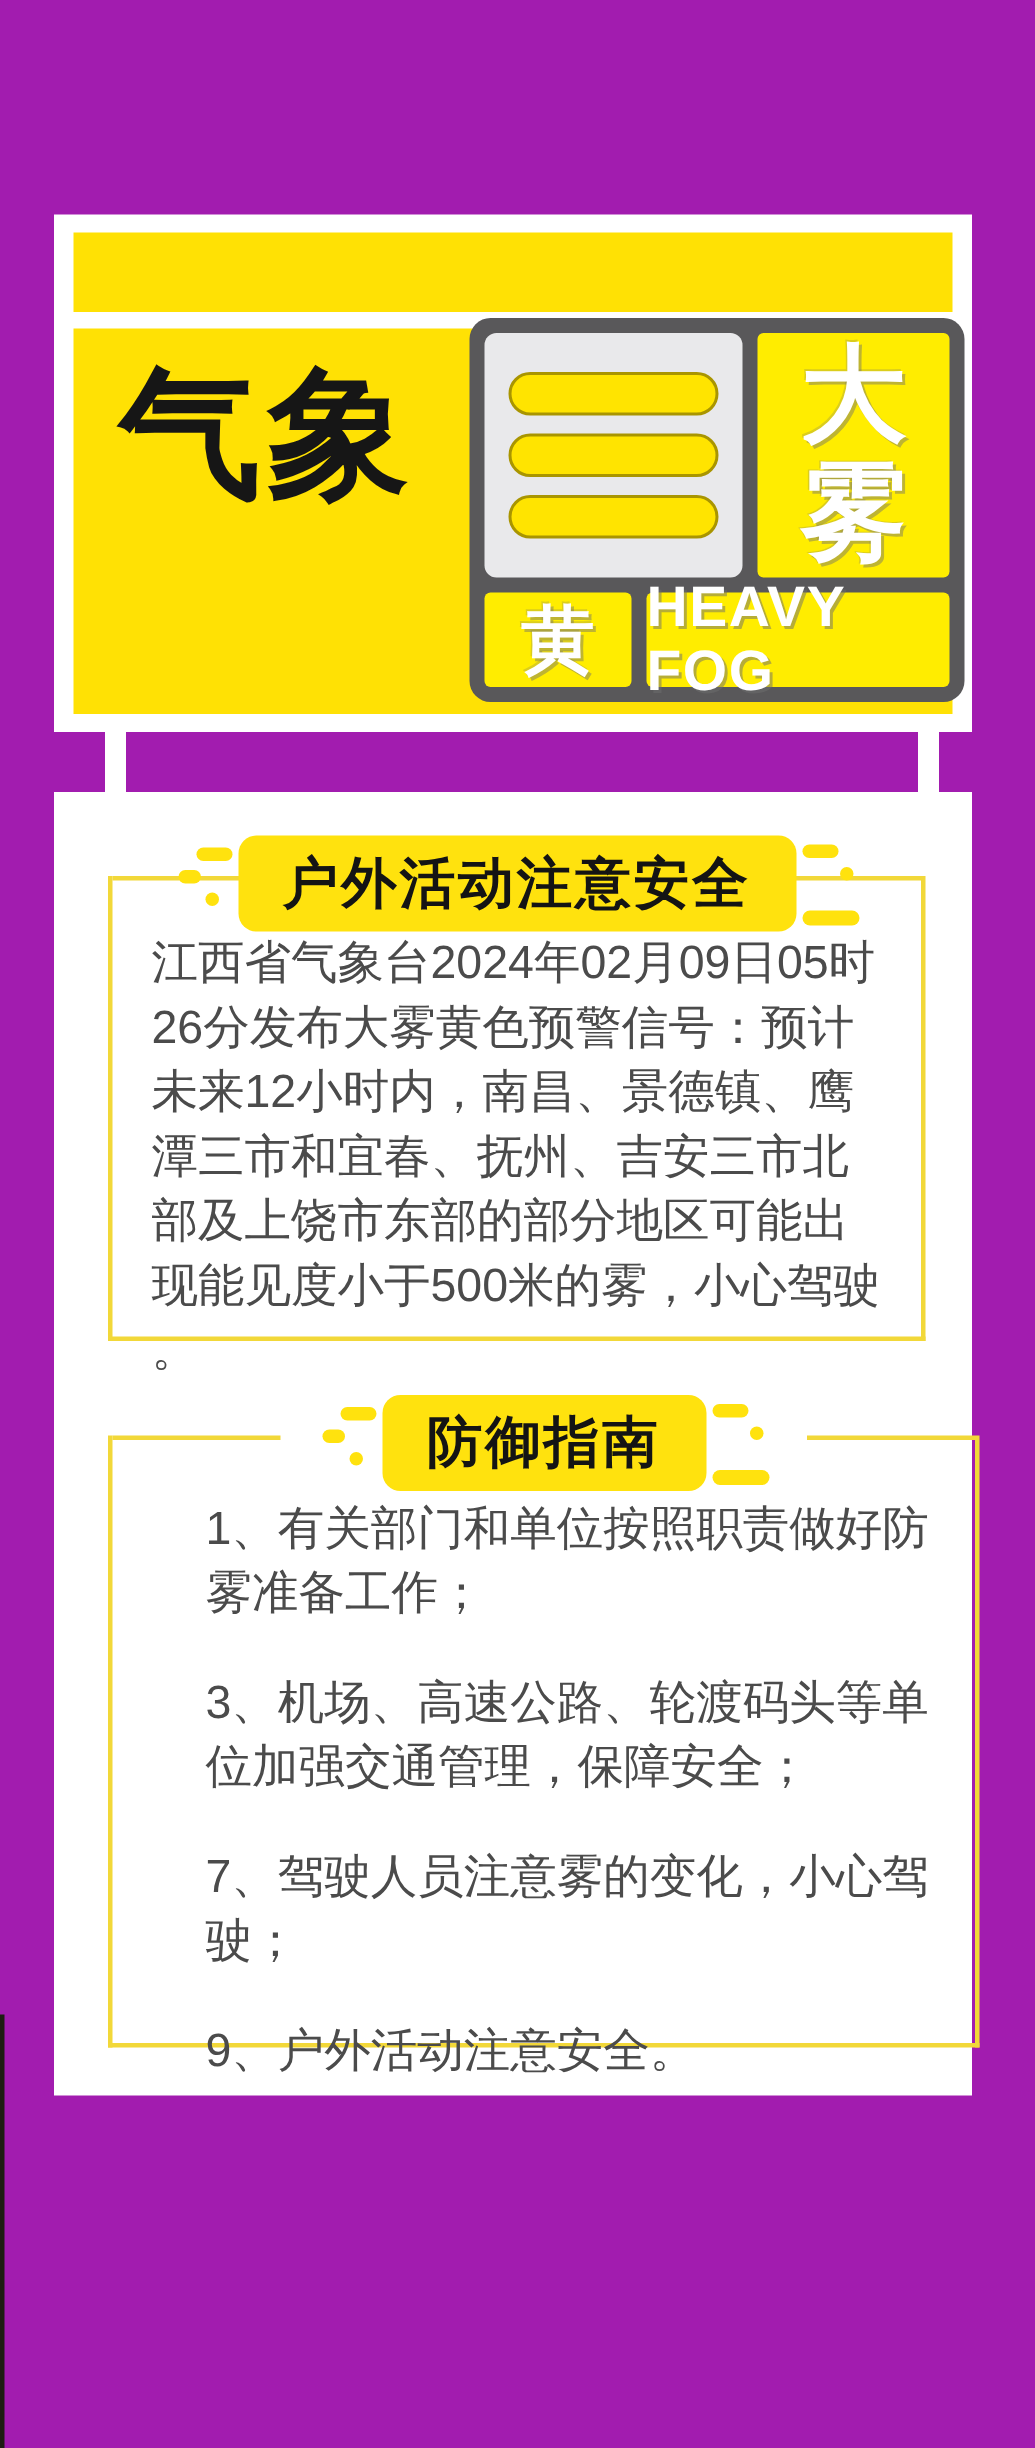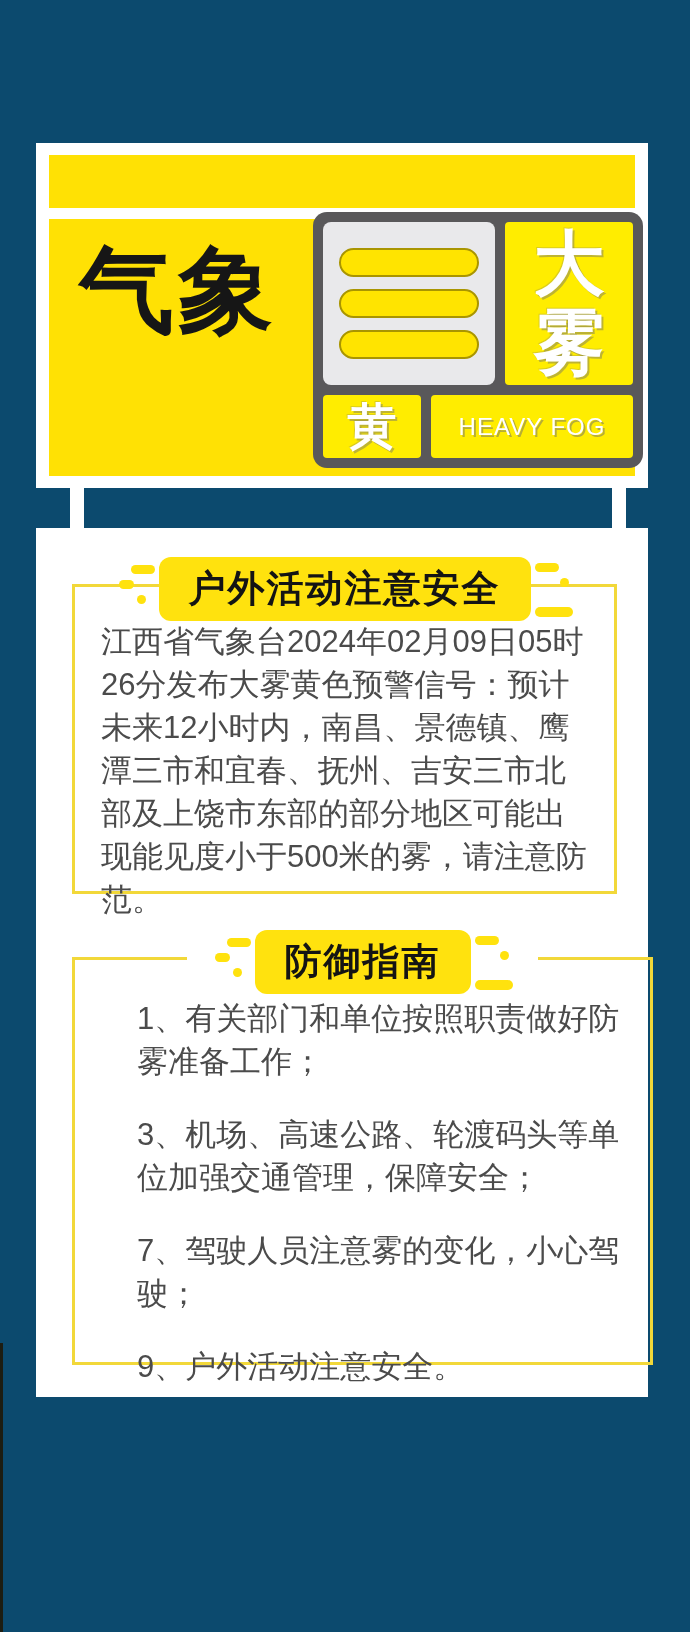--- a/index.html
+++ b/index.html
@@ -1,20 +1,20 @@
 <!DOCTYPE html>
 <html><head>
 <meta charset="utf-8">
 <style>
   html,body{margin:0;padding:0;}
   body{
     width:690px;height:1632px;overflow:hidden;
     font-family:"Liberation Sans","DejaVu Sans",sans-serif;
   }
-  .page{position:relative;width:690px;height:1632px;background:#0c4a6e;}
+  .page{position:relative;width:690px;height:1632px;background:#a21caf;}
 
   
   .header-card{position:absolute;left:36px;top:143px;width:612px;height:345px;background:#ffffff;}
   .header-band{position:absolute;left:13px;top:12px;width:586px;height:53px;background:#ffe104;}
   .header-content{position:absolute;left:13px;top:76px;width:586px;height:257px;background:#ffe104;}
   .big-title{
     position:absolute;left:22px;top:22px;width:214px;
     font-size:95px;line-height:99px;font-weight:900;color:#161616;
     text-align:center;letter-spacing:4px;
   }
@@ -30,21 +30,21 @@
     background:#ffed00;border-radius:4px;display:flex;flex-direction:column;
     align-items:center;justify-content:space-evenly;}
   .sign-dawu span{font-size:71px;line-height:74px;font-weight:700;color:#ffffff;
     text-shadow:2px 2px 0 rgba(110,110,110,0.45),-1px -1px 0 rgba(110,110,110,0.25);}
   .sign-huang{position:absolute;left:10px;top:183px;width:98px;height:63px;
     background:#ffed00;border-radius:4px;display:flex;align-items:center;justify-content:center;
     font-size:49px;font-weight:700;color:#ffffff;
     text-shadow:2px 2px 0 rgba(110,110,110,0.45),-1px -1px 0 rgba(110,110,110,0.25);}
   .sign-en{position:absolute;left:118px;top:183px;width:202px;height:63px;
     background:#ffed00;border-radius:4px;display:flex;align-items:center;justify-content:center;
-    font-size:24px;font-weight:400;color:#ffffff;letter-spacing:1px;
+    font-size:38px;font-weight:700;color:#ffffff;letter-spacing:1px;
     text-shadow:2px 2px 0 rgba(110,110,110,0.5);}
 
   
   .leg{position:absolute;top:488px;width:14px;height:41px;background:#ffffff;}
   .leg.l{left:70px;}
   .leg.r{left:612px;}
 
   
   .main-card{position:absolute;left:36px;top:528px;width:612px;height:869px;background:#ffffff;}
 
@@ -115,21 +115,21 @@
       <div class="border-seg r"></div>
       <div class="badge">
         <div class="badge-body">户外活动注意安全</div>
         <i class="dash l1"></i>
         <i class="dash l2"></i>
         <i class="dash l3"></i>
         <i class="dash r1"></i>
         <i class="dash r2"></i>
         <i class="dash r3"></i>
       </div>
-      <p class="body-text">江西省气象台2024年02月09日05时26分发布大雾黄色预警信号：预计未来12小时内，南昌、景德镇、鹰潭三市和宜春、抚州、吉安三市北部及上饶市东部的部分地区可能出现能见度小于500米的雾，请注意防范。</p>
+      <p class="body-text">江西省气象台2024年02月09日05时26分发布大雾黄色预警信号：预计未来12小时内，南昌、景德镇、鹰潭三市和宜春、抚州、吉安三市北部及上饶市东部的部分地区可能出现能见度小于500米的雾，小心驾驶。</p>
     </div>
 
     <div class="info-box box-guide">
       <div class="border-seg l"></div>
       <div class="border-seg r"></div>
       <div class="badge">
         <div class="badge-body">防御指南</div>
         <i class="dash l1"></i>
         <i class="dash l2"></i>
         <i class="dash l3"></i>

